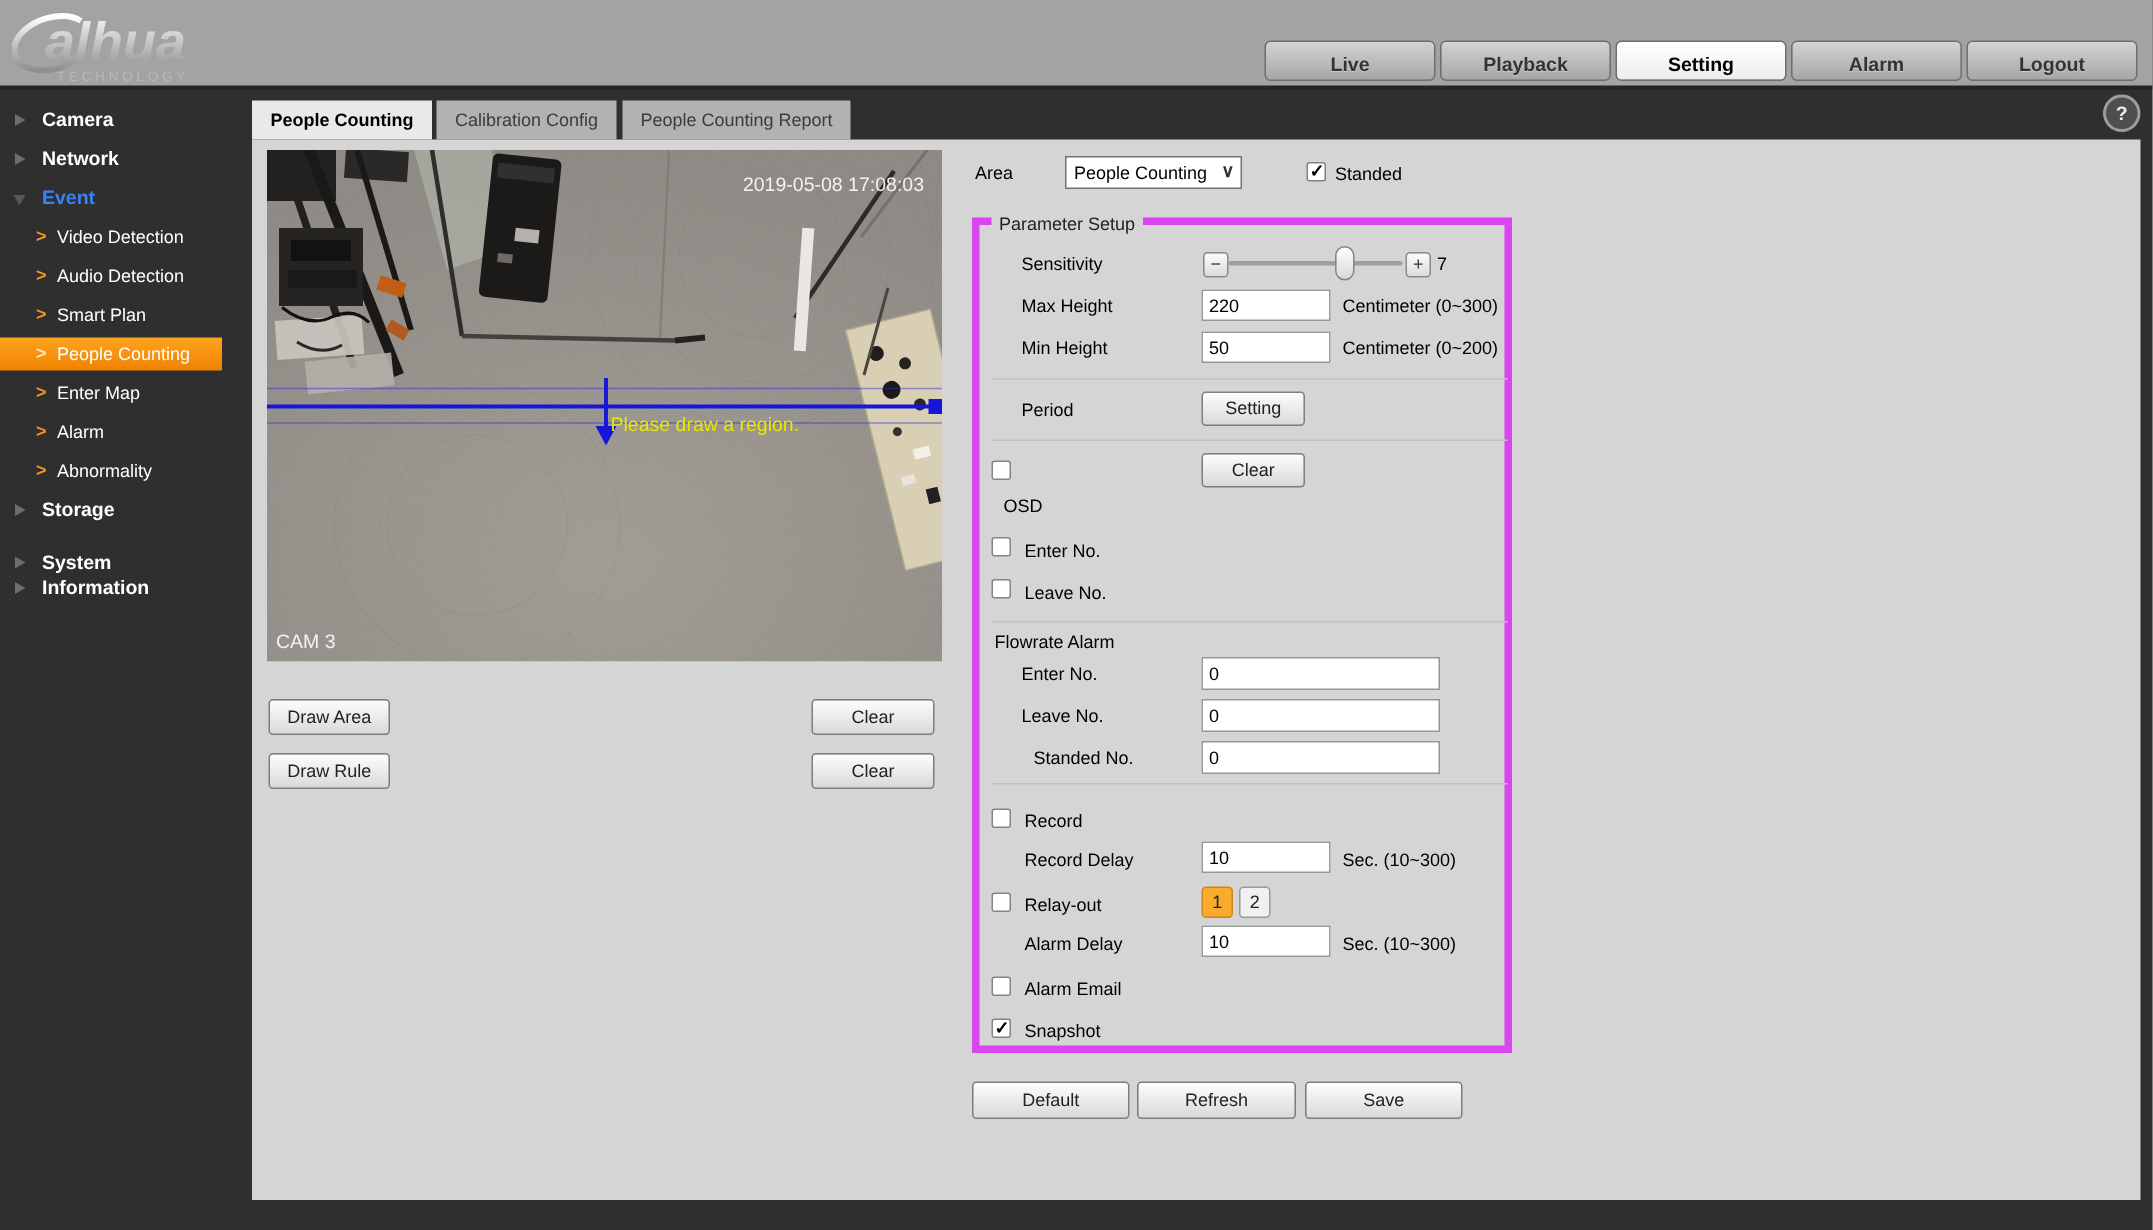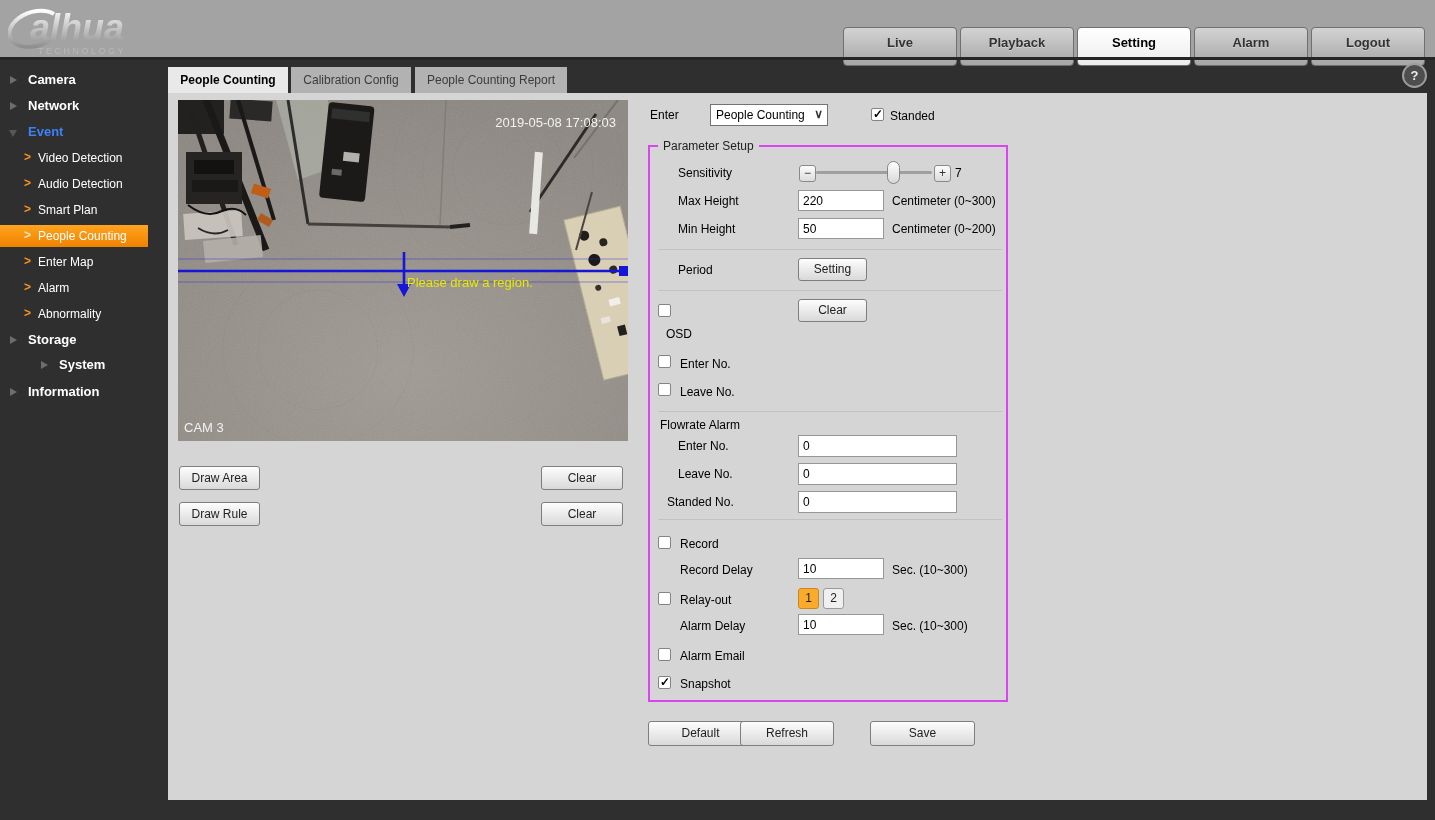--- a/index.html
+++ b/index.html
@@ -5,21 +5,21 @@
   html,body{margin:0;padding:0;}
   body{
     width:1435px;height:820px;position:relative;overflow:hidden;
     background:#2f2f2f;font-family:"Liberation Sans",sans-serif;
     -webkit-font-smoothing:antialiased;
   }
   
   .header{position:absolute;left:0;top:0;width:1435px;height:60px;background:#a3a3a3;}
   .header-seam{position:absolute;left:0;top:57px;width:1435px;height:3px;background:#252525;}
   .nav-btn{
-    position:absolute;top:27px;width:114px;height:39px;line-height:29px;text-align:center;
+    position:absolute;top:27px;width:114px;height:27px;line-height:29px;text-align:center;
     font-size:13px;font-weight:bold;color:#333;cursor:pointer;box-sizing:border-box;
     background:linear-gradient(#d3d3d3,#a6a6a6);border:1px solid #6f6f6f;border-radius:4px;
     text-shadow:0 1px 0 rgba(255,255,255,.35);
   }
   .nav-btn.on{background:linear-gradient(#ffffff,#ededed);color:#000;}
   
   .sb-row{position:absolute;left:0;width:148px;height:22px;cursor:pointer;}
   .sb-row.on{background:linear-gradient(#ffa41f,#ef8200);}
   .sb-glabel{position:absolute;left:28px;top:0;height:22px;line-height:22px;font-size:13px;font-weight:bold;color:#fff;}
   .sb-glabel.dim{color:#3b82f6;}
@@ -36,21 +36,21 @@
   .content{position:absolute;left:168px;top:93px;width:1259px;height:707px;background:#d5d5d5;}
   .lbl{position:absolute;font-size:12px;color:#000;white-space:nowrap;height:15px;line-height:15px;}
   .btn{
     position:absolute;box-sizing:border-box;text-align:center;font-size:12px;color:#222;cursor:pointer;
     background:linear-gradient(#fdfdfd,#d9d9d9);border:1px solid #7e7e7e;border-radius:3px;
   }
   .cb{position:absolute;width:13px;height:13px;box-sizing:border-box;background:#fff;border:1px solid #848484;border-radius:2px;cursor:pointer;}
   .cb.on::after{content:"\2713";position:absolute;left:1px;top:-2px;font-size:12px;font-weight:bold;color:#000;}
   .inp{position:absolute;box-sizing:border-box;border:1px solid #979797;background:#fff;font-size:12px;padding:0 4px;font-family:"Liberation Sans",sans-serif;color:#000;}
   .sep{position:absolute;height:1px;background:#c2c2c2;}
-  .fieldset{position:absolute;box-sizing:border-box;border:2px solid #d946ef;}
+  .fieldset{position:absolute;box-sizing:border-box;border:5px solid #d946ef;}
   .legend{position:absolute;top:-8px;left:8px;background:#d5d5d5;padding:0 5px;font-size:12px;color:#222;height:15px;line-height:15px;}
   .select{position:absolute;box-sizing:border-box;background:#fff;border:1px solid #737373;cursor:pointer;}
   .select .txt{position:absolute;left:5px;top:0;height:20px;line-height:20px;font-size:12px;color:#000;white-space:nowrap;}
   .select .dd{position:absolute;right:4px;top:0;height:20px;line-height:19px;font-size:12px;font-weight:bold;color:#333;}
   .sbtn{position:absolute;width:17px;height:17px;box-sizing:border-box;background:linear-gradient(#fcfcfc,#dcdcdc);
         border:1px solid #8a8a8a;border-radius:3px;text-align:center;line-height:14px;font-size:12px;color:#333;cursor:pointer;}
   .track{position:absolute;height:3px;background:#9f9f9f;border-radius:2px;cursor:pointer;}
   .thumb{position:absolute;width:13px;height:23px;box-sizing:border-box;background:linear-gradient(#ffffff,#d7d7d7);
          border:1px solid #858585;border-radius:7px;cursor:pointer;}
   .relay{position:absolute;width:21px;height:21px;box-sizing:border-box;border:1px solid #9a9a9a;background:#f0f0f0;
@@ -122,21 +122,21 @@
     <span class="sb-slabel">Alarm</span>
   </div>
   <div class="sb-row" style="top:303px;">
     <span class="chev">&gt;</span>
     <span class="sb-slabel">Abnormality</span>
   </div>
   <div class="sb-row" style="top:329px;">
     <span class="tri-right"></span>
     <span class="sb-glabel">Storage</span>
   </div>
-  <div class="sb-row" style="top:354px;margin-left:31px;">
+  <div class="sb-row" style="top:364px;">
     <span class="tri-right"></span>
     <span class="sb-glabel">System</span>
   </div>
   <div class="sb-row" style="top:381px;">
     <span class="tri-right"></span>
     <span class="sb-glabel">Information</span>
   </div>
 </div>
 
 <div style="position:absolute;left:168px;top:67px;width:600px;height:26px;">
@@ -236,21 +236,21 @@
       <text x="6" y="332" font-family="Liberation Sans, sans-serif" font-size="13" fill="#f2f2f2">CAM 3</text>
       <text x="229" y="187" font-family="Liberation Sans, sans-serif" font-size="13" fill="#e9e900">Please draw a region.</text>
     </svg>
   </div>
 
   <div class="btn" style="left:11px;top:373px;width:81px;height:24px;line-height:22px;">Draw Area</div>
   <div class="btn" style="left:373px;top:373px;width:82px;height:24px;line-height:22px;">Clear</div>
   <div class="btn" style="left:11px;top:409px;width:81px;height:24px;line-height:22px;">Draw Rule</div>
   <div class="btn" style="left:373px;top:409px;width:82px;height:24px;line-height:22px;">Clear</div>
 
-  <div class="lbl" style="left:482px;top:15px;">Enter</div>
+  <div class="lbl" style="left:482px;top:15px;">Area</div>
   <div class="select" style="left:542px;top:11px;width:118px;height:22px;">
     <span class="txt">People Counting</span>
     <span class="dd">∨</span>
   </div>
   <div class="cb on" style="left:703px;top:15px;"></div>
   <div class="lbl" style="left:722px;top:16px;">Standed</div>
 
   <div class="fieldset" style="left:480px;top:52px;width:360px;height:557px;">
     <div class="legend">Parameter Setup</div>
 
@@ -289,21 +289,21 @@
     <div class="sep" style="left:8px;top:264px;width:344px;"></div>
 
     <div class="lbl" style="left:10px;top:271px;">Flowrate Alarm</div>
 
     <div class="lbl" style="left:28px;top:292px;">Enter No.</div>
     <input class="inp" style="left: 148px; top: 288px; width: 159px; height: 22px;" value="0">
 
     <div class="lbl" style="left:28px;top:320px;">Leave No.</div>
     <input class="inp" style="left: 148px; top: 316px; width: 159px; height: 22px;" value="0">
 
-    <div class="lbl" style="left:17px;top:348px;text-align:right;">Standed No.</div>
+    <div class="lbl" style="left:36px;top:348px;text-align:right;">Standed No.</div>
     <input class="inp" style="left: 148px; top: 344px; width: 159px; height: 22px;" value="0">
 
     <div class="sep" style="left:8px;top:372px;width:344px;"></div>
 
     <div class="cb" style="left:8px;top:389px;"></div>
     <div class="lbl" style="left:30px;top:390px;">Record</div>
 
     <div class="lbl" style="left:30px;top:416px;">Record Delay</div>
     <input class="inp" style="left: 148px; top: 411px; width: 86px; height: 21px;" value="10">
     <div class="lbl" style="left:242px;top:416px;">Sec. (10~300)</div>
@@ -318,15 +318,15 @@
     <div class="lbl" style="left:242px;top:472px;">Sec. (10~300)</div>
 
     <div class="cb" style="left:8px;top:501px;"></div>
     <div class="lbl" style="left:30px;top:502px;">Alarm Email</div>
 
     <div class="cb on" style="left:8px;top:529px;"></div>
     <div class="lbl" style="left:30px;top:530px;">Snapshot</div>
   </div>
 
   <div class="btn" style="left:480px;top:628px;width:105px;height:25px;line-height:23px;">Default</div>
-  <div class="btn" style="left:572px;top:628px;width:94px;height:25px;line-height:23px;">Refresh</div>
+  <div class="btn" style="left:590px;top:628px;width:106px;height:25px;line-height:23px;">Refresh</div>
   <div class="btn" style="left:702px;top:628px;width:105px;height:25px;line-height:23px;">Save</div>
 </div>
 
 </body></html>

